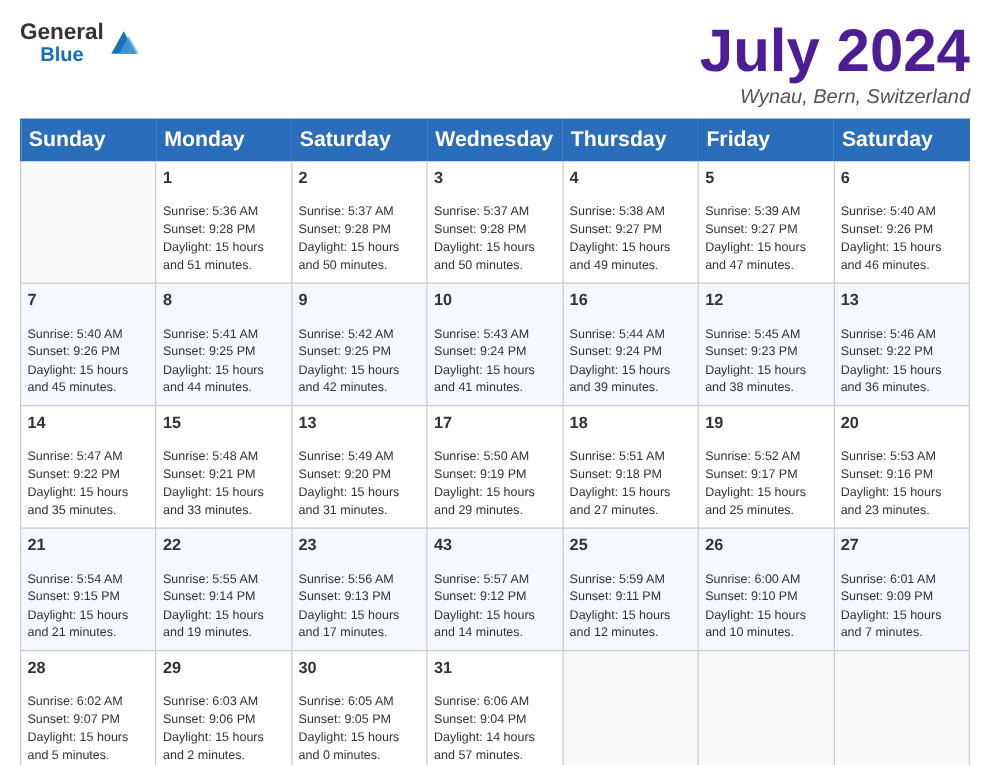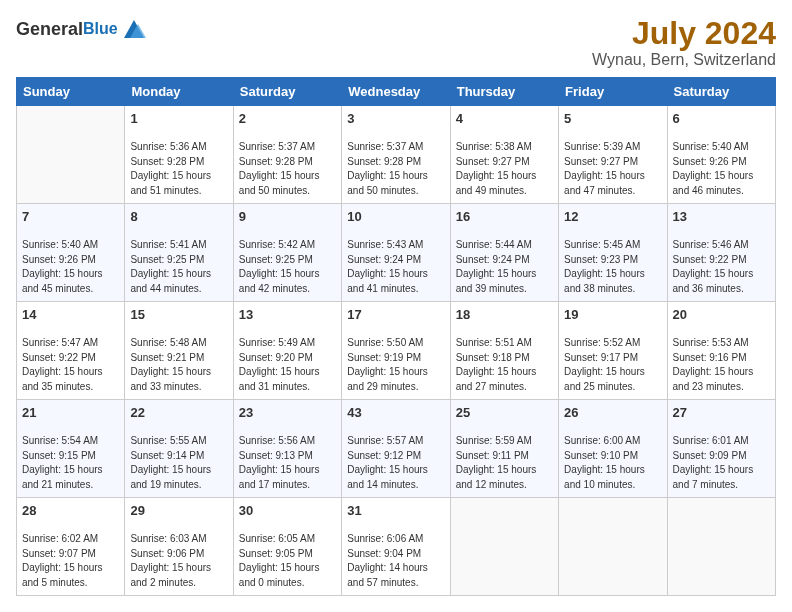--- a/index.html
+++ b/index.html
@@ -15,21 +15,21 @@
       justify-content: space-between;
       align-items: flex-start;
       margin-bottom: 8px;
     }
     .logo {
       display: flex;
       align-items: center;
     }
     .logo-text {
       display: flex;
-      flex-direction: row;
+      flex-direction: column;
       line-height: 1.1;
       text-align: center;
     }
     .logo-general {
       font-size: 18px;
       font-weight: bold;
       color: #333;
     }
     .logo-blue {
       font-size: 16px;
@@ -38,40 +38,41 @@
     }
     .logo-icon {
       width: 28px;
       height: 28px;
       margin-left: 2px;
     }
     .title-block {
       text-align: right;
     }
     .month-year {
-      font-size: 32px;
-      font-weight: bold;
-      color: #a16207;
+      font-size: 48px;
+      font-weight: bold;
+      color: #4c1d95;
       line-height: 1.1;
     }
     .location {
       font-size: 16px;
       color: #555;
+      font-style: italic;
     }
     table {
       width: 100%;
       border-collapse: collapse;
       table-layout: fixed;
     }
     th {
       background-color: #2a6ebb;
       color: #fff;
       text-align: left;
       padding: 6px 6px;
-      font-size: 13px;
+      font-size: 17px;
       font-weight: bold;
       border: 1px solid #2a6ebb;
     }
     td {
       vertical-align: top;
       padding: 5px 5px;
       font-size: 10.5px;
       color: #333;
       border: 1px solid #ccc;
       min-height: 80px;

